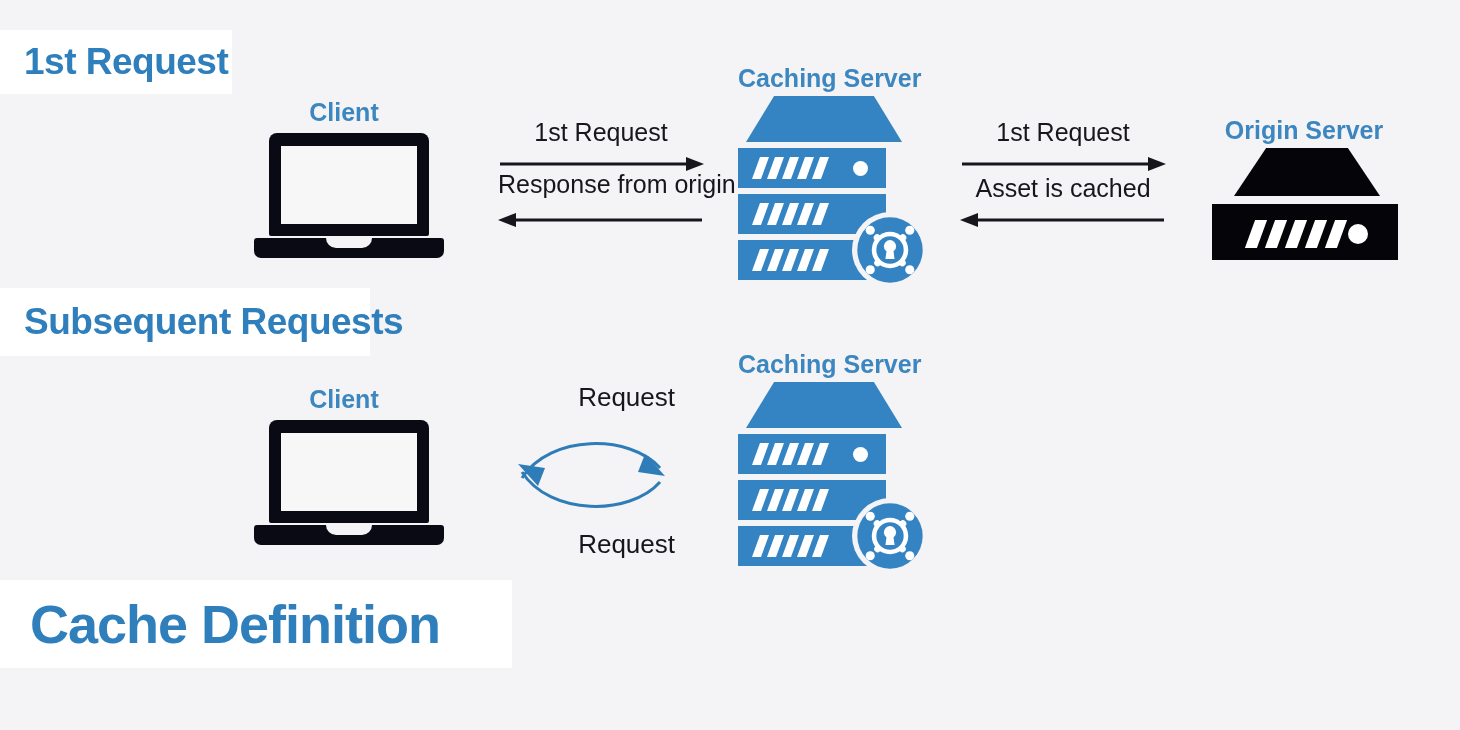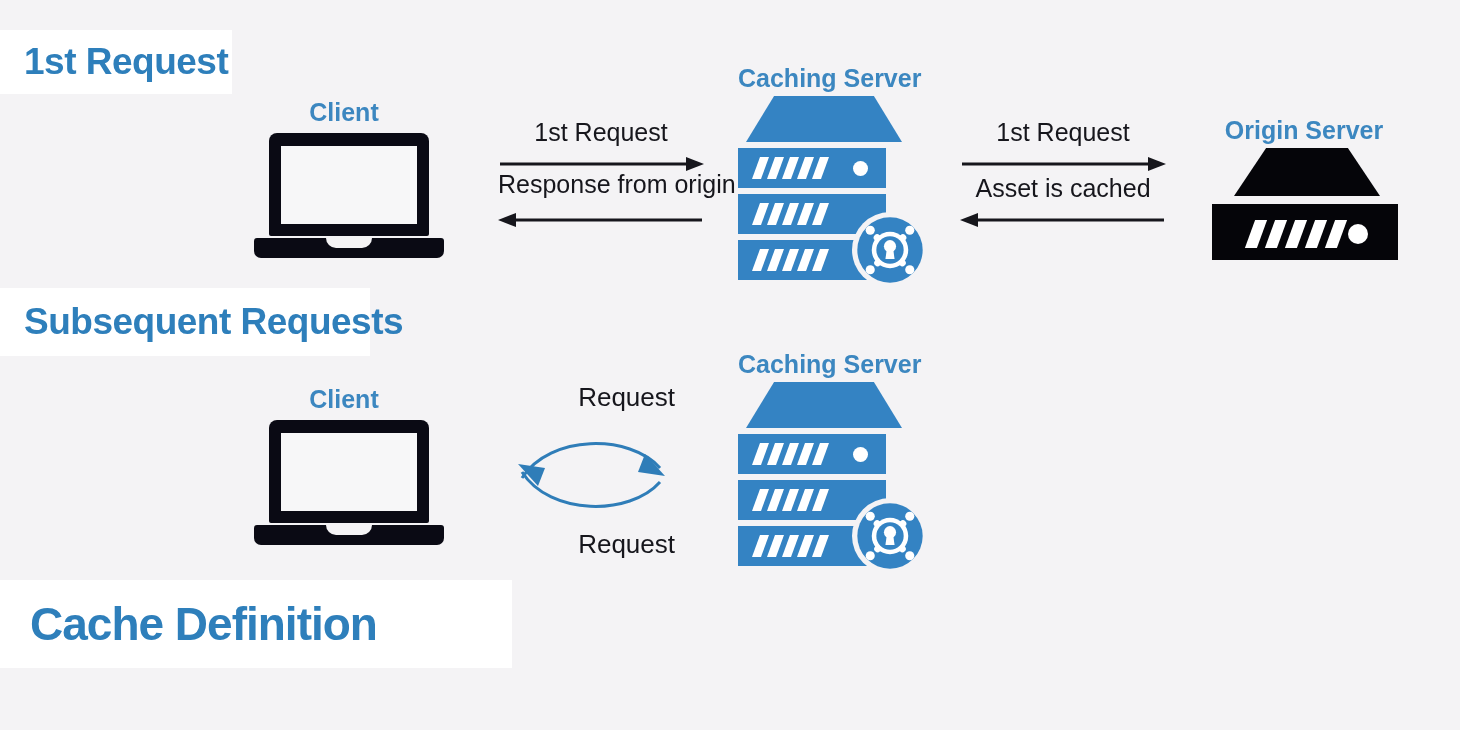--- a/index.html
+++ b/index.html
@@ -47,21 +47,21 @@
     padding-left: 24px;
   }
   #banner-subsequent .banner-text { font-size: 37px; }
 
   #banner-title {
     left: 0; top: 580px;
     width: 512px; height: 88px;
     padding-left: 30px;
   }
   #banner-title .banner-text {
-    font-size: 46px;
+    font-size: 54px;
     color: #2e7fbb;
     letter-spacing: -1px;
   }
 
   
   .node-label {
     position: absolute;
     color: #3c87c0;
     font-weight: bold;
     font-size: 25px;

